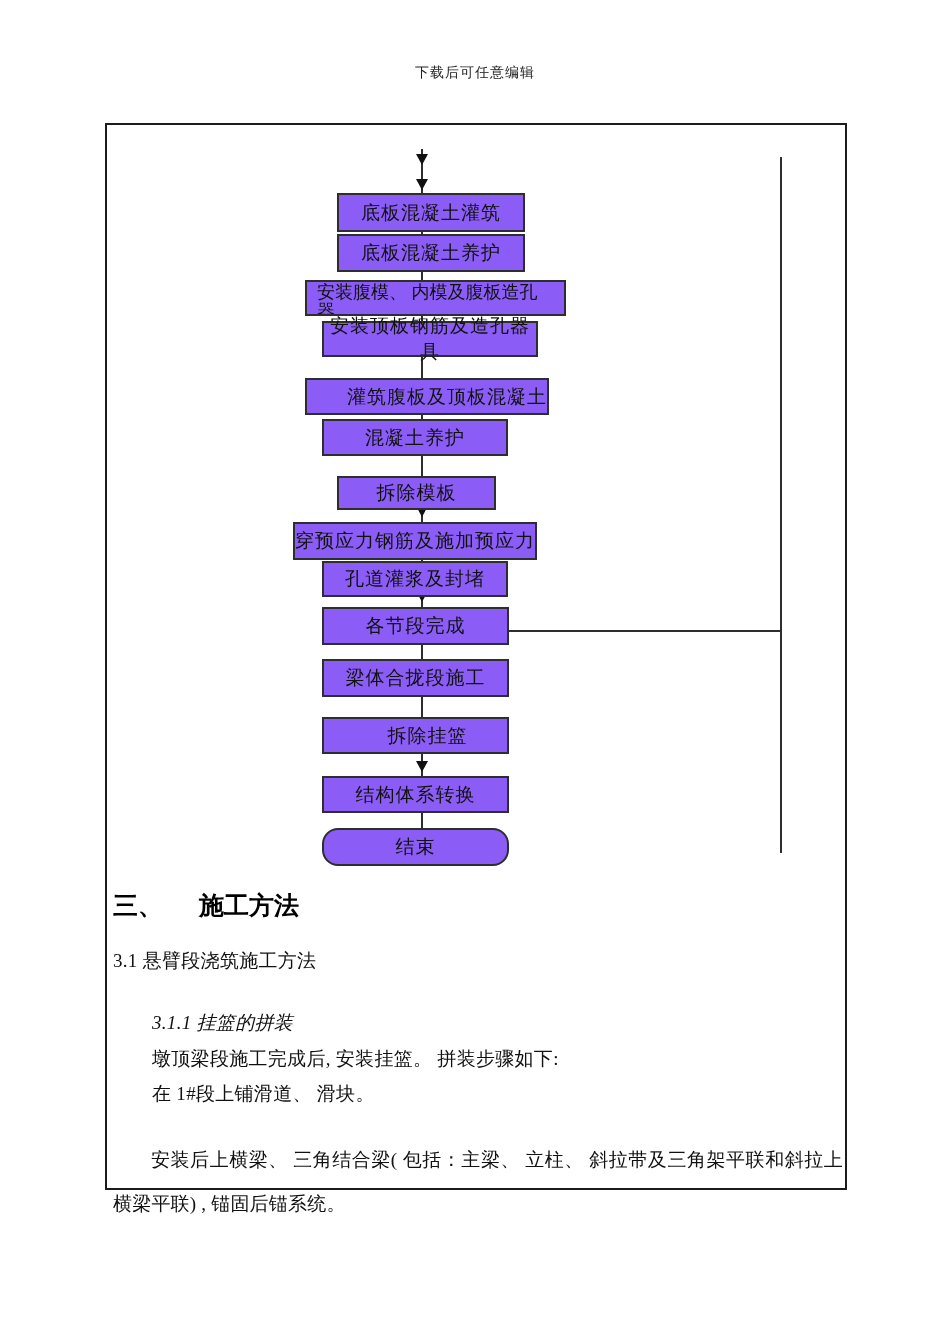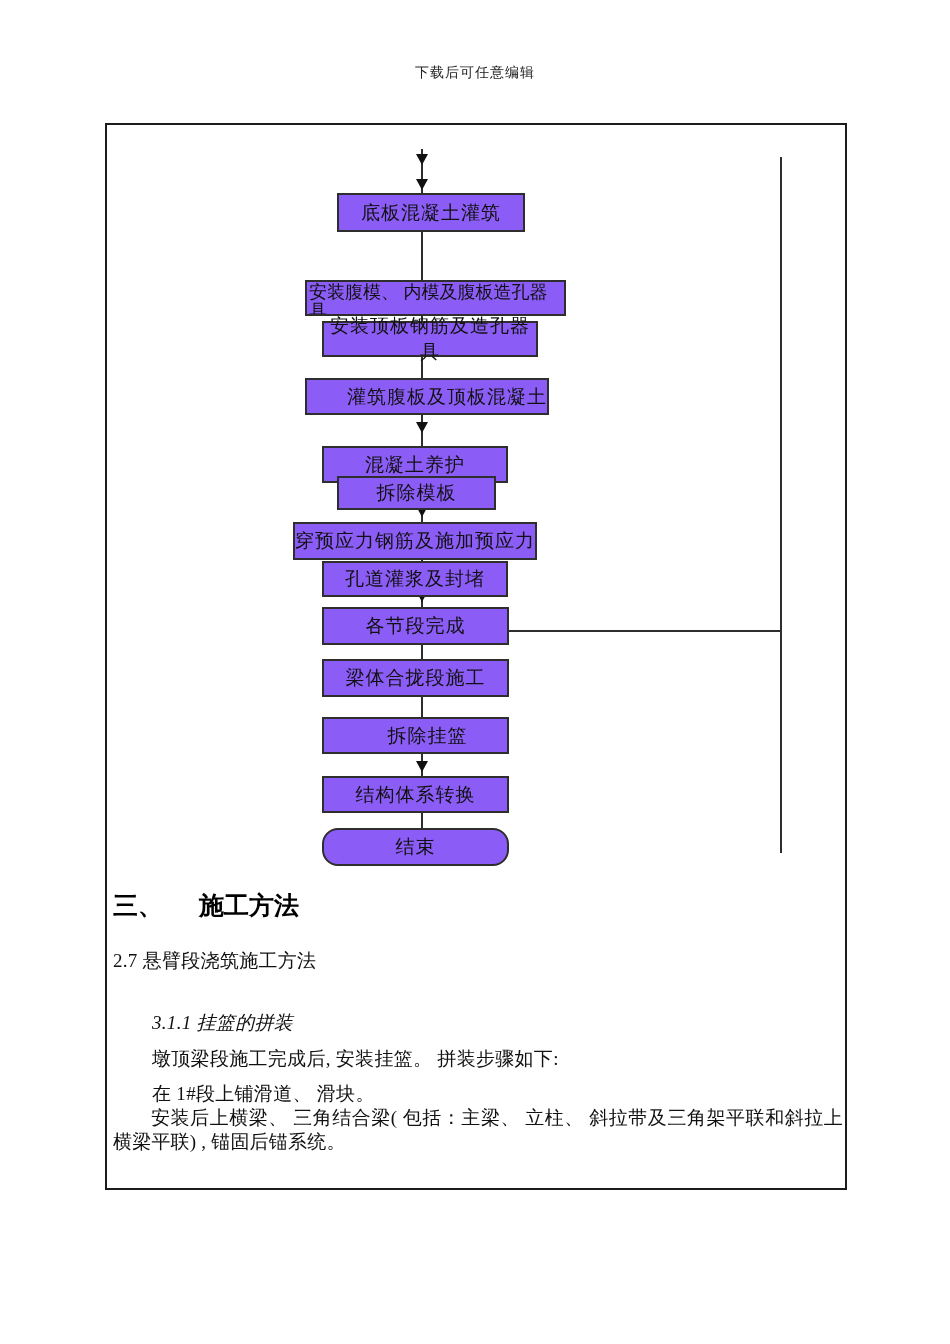--- a/index.html
+++ b/index.html
@@ -23,21 +23,21 @@
     position:absolute;
     border:2px solid #2e2e2e;
     background:#8b5cf6;
     box-sizing:border-box;
     display:flex;align-items:center;justify-content:center;
     font-size:19px;letter-spacing:1px;color:#111;
     text-align:center;
   }
   .fbox.wrap2{
     display:block;text-align:left;
-    padding:1px 2px;overflow:hidden;
+    padding:1px 10px;overflow:hidden;
     font-size:18px;line-height:19px;letter-spacing:0;
   }
   .vline{position:absolute;background:#2e2e2e;}
   .hline{position:absolute;background:#2e2e2e;}
   .arrowhead{
     position:absolute;width:0;height:0;
     border-left:6px solid transparent;
     border-right:6px solid transparent;
     border-top:11px solid #111;
   }
@@ -47,23 +47,23 @@
     font-weight:bold;font-size:25px;color:#000;
     display:flex;align-items:baseline;
   }
   .h1 .num{margin-right:36px;}
   .txt{
     position:absolute;
     font-size:19px;letter-spacing:0.3px;color:#111;
     white-space:nowrap;
   }
   .para3{
-    position:absolute;left:113px;top:1106px;width:730px;
+    position:absolute;left:113px;top:1138px;width:730px;
     font-size:19px;letter-spacing:0.2px;color:#111;
-    line-height:24px;text-indent:38px;text-align:justify;
+    line-height:44px;text-indent:38px;text-align:justify;
   }
 </style>
 </head>
 <body>
 
 <div class="canvas">
 
   <div class="watermark">下载后可任意编辑</div>
 
   <div class="page-border"></div>
@@ -84,31 +84,34 @@
   <div class="arrowhead" style="left:416px;top:567px;"></div>
   <div class="arrowhead" style="left:416px;top:591px;"></div>
   <div class="arrowhead" style="left:416px;top:662px;"></div>
   <div class="arrowhead" style="left:416px;top:724px;"></div>
   <div class="arrowhead" style="left:416px;top:761px;"></div>
   <div class="arrowhead" style="left:416px;top:829px;"></div>
 
   <div class="fbox" style="left:337px;top:193px;width:188px;height:39px;">
     <span>底板混凝土灌筑</span>
   </div>
+  <div class="fbox" style="left:337px;top:234px;width:188px;height:38px;">
+    <span>底板混凝土养护</span>
+  </div>
   <div class="fbox wrap2" style="left:305px;top:280px;width:261px;height:36px;">
     <span>安装腹模、 内模及腹板造孔器</span><br>
     <span>具</span>
   </div>
   <div class="fbox" style="left:322px;top:321px;width:216px;height:36px;">
     <span>安装顶板钢筋及造孔器具</span>
   </div>
   <div class="fbox" style="left:305px;top:378px;width:244px;height:37px;justify-content:flex-end;">
     <span>灌筑腹板及顶板混凝土</span>
   </div>
-  <div class="fbox" style="left:322px;top:419px;width:186px;height:37px;margin-top:27px;">
+  <div class="fbox" style="left:322px;top:419px;width:186px;height:37px;">
     <span>混凝土养护</span>
   </div>
   <div class="fbox" style="left:337px;top:476px;width:159px;height:34px;">
     <span>拆除模板</span>
   </div>
   <div class="fbox" style="left:293px;top:522px;width:244px;height:38px;">
     <span>穿预应力钢筋及施加预应力</span>
   </div>
   <div class="fbox" style="left:322px;top:561px;width:186px;height:36px;">
     <span>孔道灌浆及封堵</span>
@@ -127,21 +130,21 @@
   </div>
   <div class="fbox" style="left:322px;top:828px;width:187px;height:38px;border-radius:16px;">
     <span>结束</span>
   </div>
 
   <div class="h1">
     <span class="num">三、</span>
     <span>施工方法</span>
   </div>
 
-  <div class="txt" style="left:113px;top:948px;">2.7 悬臂段浇筑施工方法</div>
+  <div class="txt" style="left:113px;top:948px;">3.1 悬臂段浇筑施工方法</div>
 
   <div class="txt" style="left:152px;top:1010px;font-style:italic;">3.1.1 挂篮的拼装</div>
 
   <div class="txt" style="left:152px;top:1046px;">墩顶梁段施工完成后, 安装挂篮。 拼装步骤如下:</div>
 
   <div class="txt" style="left:152px;top:1081px;">在 1#段上铺滑道、 滑块。</div>
 
   <div class="para3">安装后上横梁、 三角结合梁( 包括：主梁、 立柱、 斜拉带及三角架平联和斜拉上横梁平联) , 锚固后锚系统。</div>
 
 </div>

